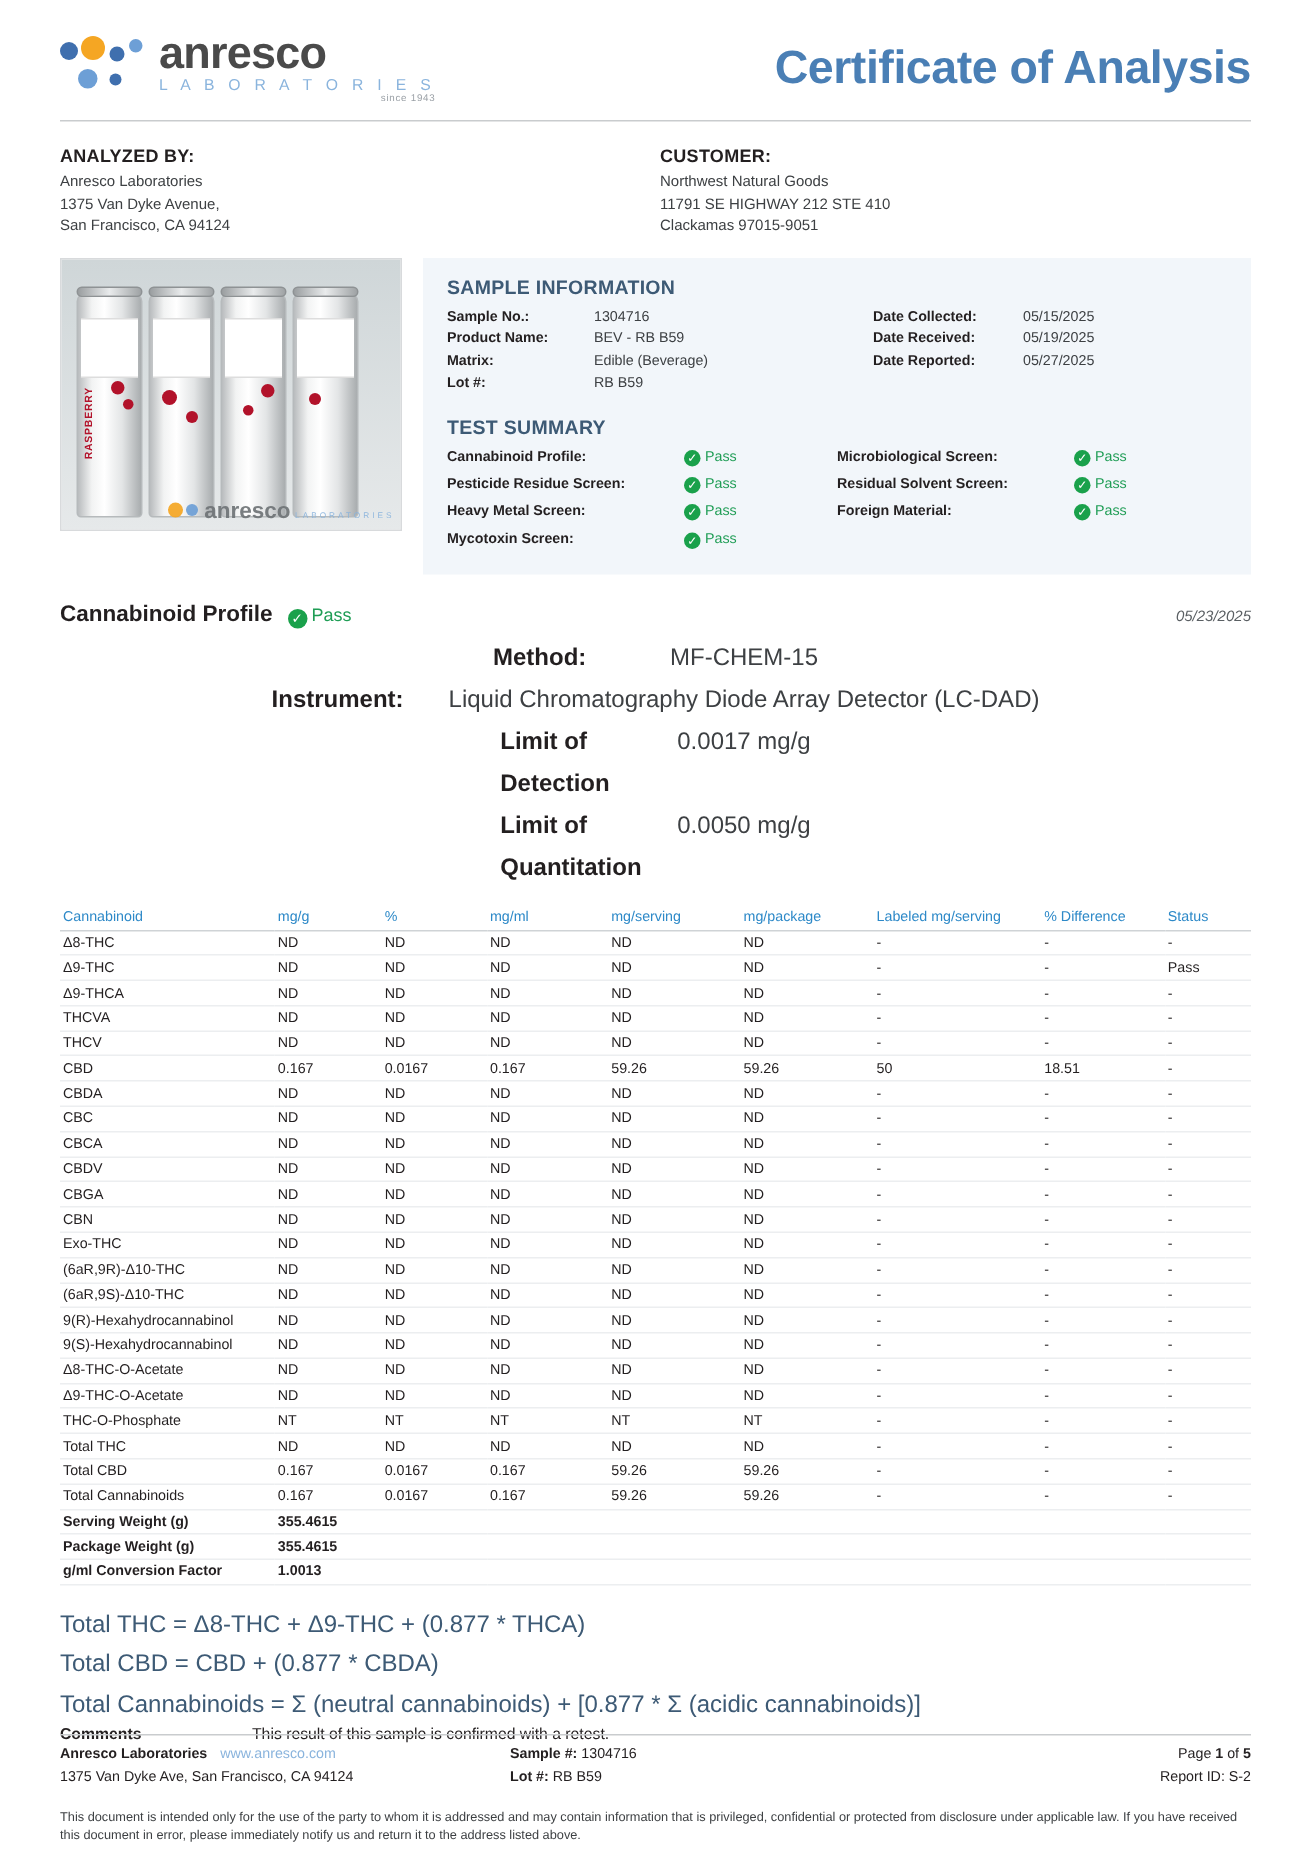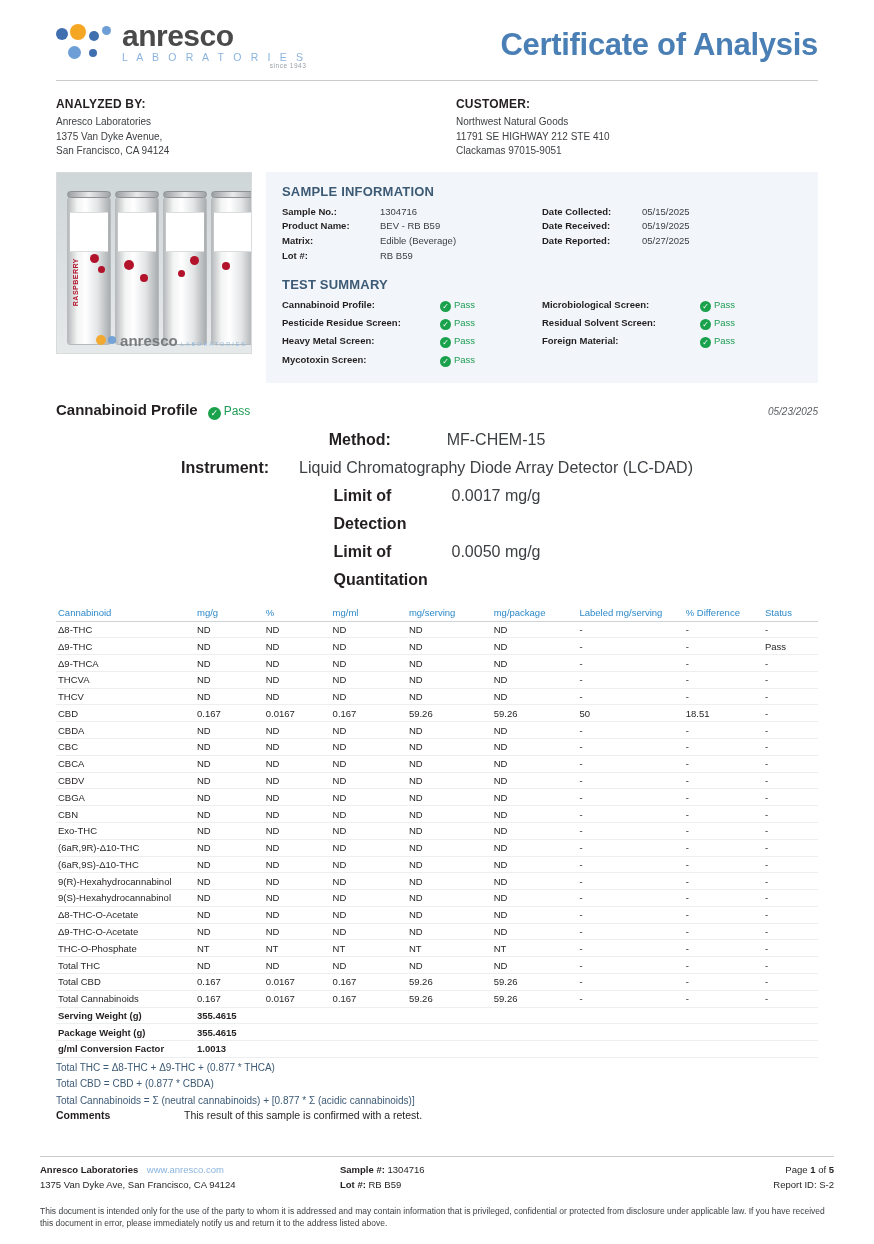--- a/index.html
+++ b/index.html
@@ -6,21 +6,21 @@
   html, body { margin: 0; padding: 0; }
   body {
     width: 874px;
     height: 1244px;
     background: #ffffff;
     font-family: "Liberation Sans", sans-serif;
     color: #231f20;
     font-size: 11px;
     position: relative;
   }
-  .page { position: relative; width: 874px; height: 1244px; padding: 0 56px; }
+  .page { position: relative; width: 874px; height: 1244px; padding: 0 40px; }
 
   
   .header { display: flex; align-items: center; justify-content: space-between; padding-top: 16px; height: 74px; }
   .logo-wrap { display: flex; align-items: center; }
   .logo-mark { width: 62px; height: 46px; position: relative; margin-right: 4px; }
   .logo-mark .dot { position: absolute; border-radius: 50%; }
   .logo-text { line-height: 1; }
   .logo-name { font-size: 30px; font-weight: bold; color: #4a4a4a; letter-spacing: -0.5px; }
   .logo-sub { font-size: 10.5px; letter-spacing: 3.2px; color: #8ab4dd; margin-top: 1px; }
   .logo-since { font-size: 6.5px; color: #9aa0a6; text-align: right; margin-top: 1px; letter-spacing: .5px; }
@@ -51,21 +51,21 @@
                 writing-mode: vertical-rl; transform: rotate(180deg); letter-spacing: .5px; }
   .photo-watermark { position: absolute; right: 4px; bottom: 4px; display: flex; align-items: center; opacity: .92; }
   .photo-watermark .wm-name { font-size: 15px; font-weight: bold; color: #6f7477; }
   .photo-watermark .wm-sub { font-size: 5.5px; letter-spacing: 2px; color: #8ab4dd; }
 
   .info-panel { flex: 1; margin-left: 14px; background: #f2f6fa; padding: 12px 16px 14px 16px; }
   .panel-h { font-size: 13px; font-weight: bold; color: #3d5a75; letter-spacing: .2px; }
   .kv { display: flex; font-size: 9.5px; line-height: 1.55; }
   .kv .k { font-weight: bold; color: #231f20; }
   .kv .v { color: #3d4043; }
-  .si-grid { display: flex; margin-top: 6px; }
+  .si-grid { display: flex; margin-top: 6px; gap: 24px; }
   .si-col-a { width: 260px; }
   .si-col-a .k { width: 98px; }
   .si-col-b .k { width: 100px; }
   .ts-grid { display: flex; margin-top: 4px; }
   .ts-col { width: 260px; }
   .ts-row { display: flex; align-items: center; font-size: 9.5px; line-height: 1.9; }
   .ts-row .k { font-weight: bold; width: 158px; color: #231f20; }
   .pass { color: #1f9d55; font-size: 9.5px; }
   .check {
     display: inline-block; width: 11px; height: 11px; border-radius: 50%; background: #1aa14b;
@@ -93,21 +93,21 @@
   .col-name { width: 148px; }
   .col-num { width: 74px; }
   .col-mlserv { width: 86px; }
   .col-serv { width: 92px; }
   .col-pack { width: 92px; }
   .col-lab { width: 118px; }
   .col-diff { width: 86px; }
   .col-status { width: 60px; text-align: left; }
   .st-pass { color: #1f9d55; }
 
-  .formulas { margin-top: 2px; font-size: 10px; color: #3d5a75; line-height: 1.65; }
+  .formulas { margin-top: 14px; font-size: 16px; color: #3d5a75; line-height: 1.65; }
   .comments { display: flex; font-size: 10.5px; }
   .comments .c-label { font-weight: bold; width: 128px; color: #231f20; }
   .comments .c-text { color: #231f20; }
 
   
   .footer { position: absolute; left: 40px; right: 40px; bottom: 14px; }
   .hr-foot { border: none; border-top: 1px solid #c9ccce; margin: 0 0 6px 0; }
   .foot-row { display: flex; font-size: 9.5px; color: #231f20; }
   .foot-left { width: 300px; line-height: 1.55; }
   .foot-left .bold { font-weight: bold; }

